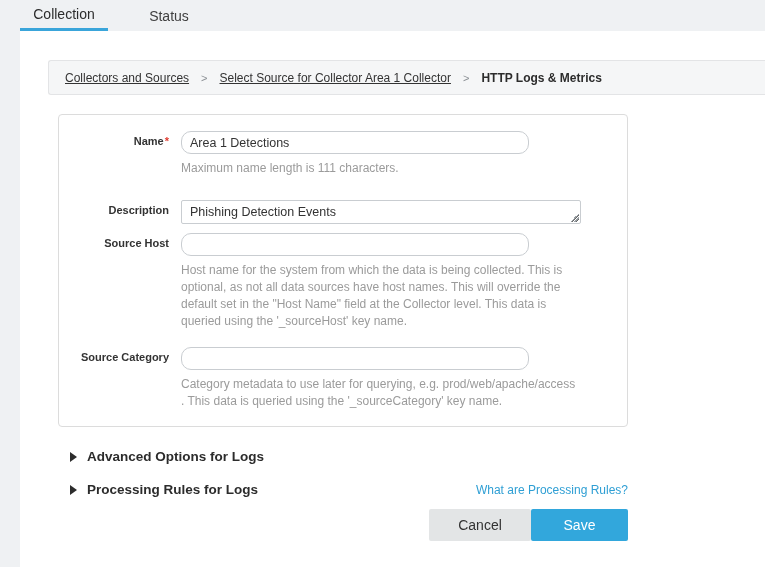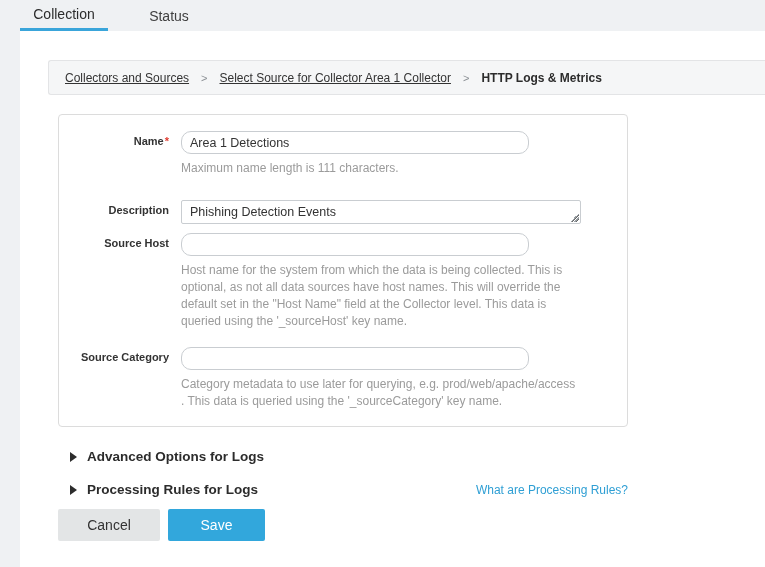--- a/index.html
+++ b/index.html
@@ -129,21 +129,21 @@
     border-left: 7px solid #2c2c2c;
     border-top: 5px solid transparent;
     border-bottom: 5px solid transparent;
     margin-right: 10px;
   }
   .section-title { font-size: 13.5px; font-weight: 700; color: #2c2c2c; }
   .help-link { font-size: 12px; color: var(--link); cursor: pointer; text-decoration: none; }
   
   .button-row {
     margin: 12px 0 0 38px; width: 570px;
-    display: flex; justify-content: flex-start; gap: 8px;
+    display: flex; justify-content: flex-end; gap: 0;
   }
   .btn {
     height: 32px; border: none; border-radius: 2px;
     font-family: "Liberation Sans", sans-serif;
     font-size: 14px; cursor: pointer;
     display: flex; align-items: center; justify-content: center;
   }
   .btn-cancel { width: 102px; background: #e3e5e6; color: #333; }
   .btn-save   { width: 97px;  background: var(--save); color: #ffffff; }
 </style>

